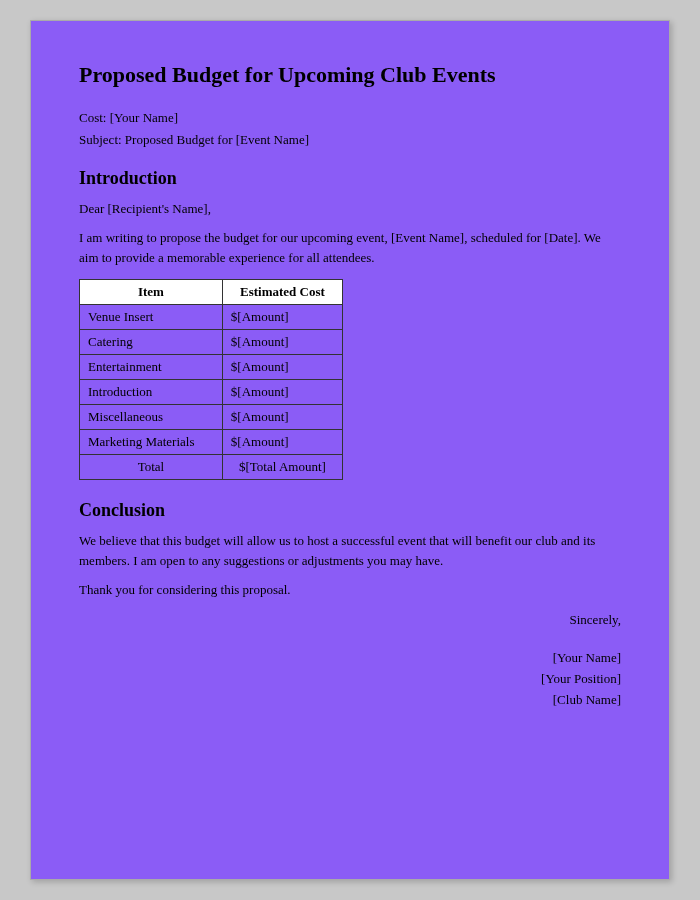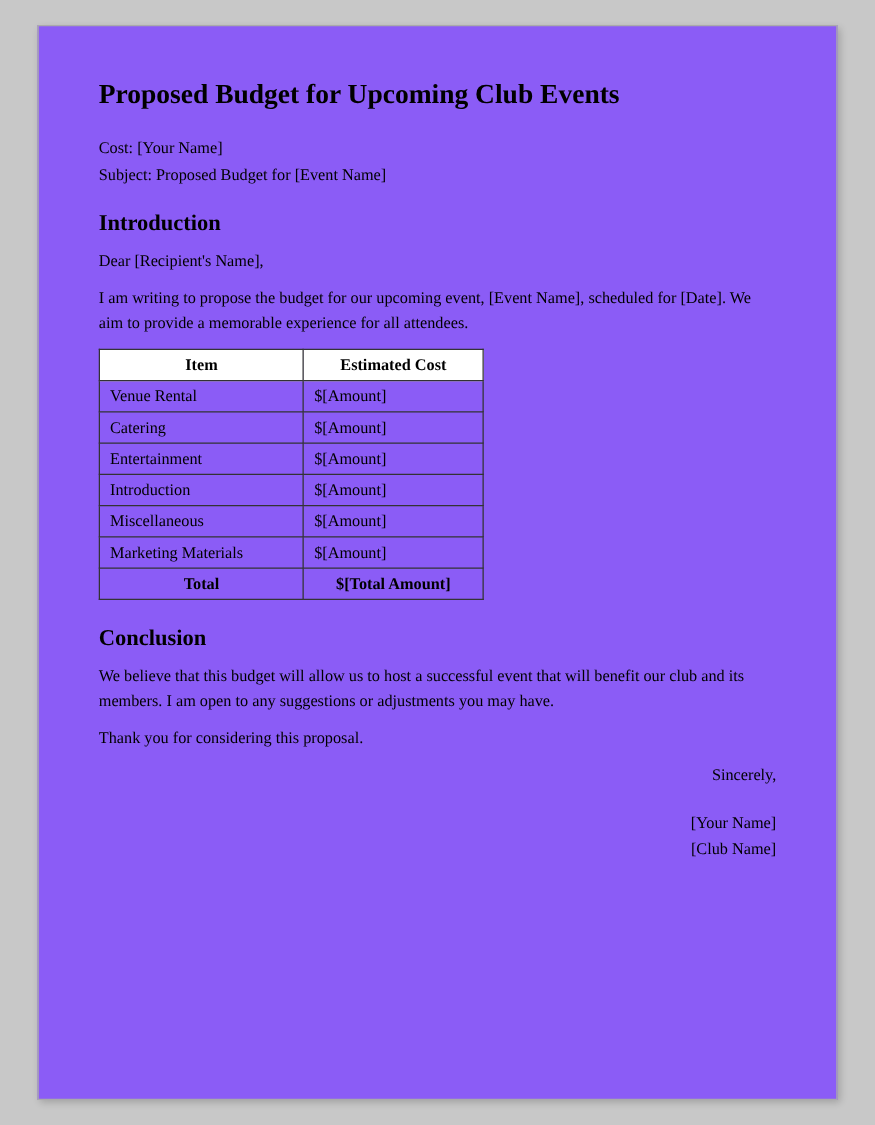--- a/index.html
+++ b/index.html
@@ -56,21 +56,21 @@
 
     .body-text {
       font-size: 13px;
       line-height: 1.5;
       margin-bottom: 10px;
       font-family: Georgia, serif;
     }
 
     .budget-table {
       border-collapse: collapse;
-      width: 308px;
+      width: 264px;
       margin-top: 12px;
       margin-bottom: 12px;
       font-size: 13px;
       font-family: Georgia, serif;
     }
 
     .budget-table th,
     .budget-table td {
       border: 1px solid #333;
       padding: 4px 8px;
@@ -80,21 +80,21 @@
       font-weight: bold;
       text-align: center;
       background: #fff;
     }
 
     .budget-table tbody td {
       font-weight: normal;
     }
 
     .budget-table .total-row td {
-      font-weight: bold;
+      font-weight: normal;
       text-align: center;
     }
 
     .sign-off {
       margin-top: 6px;
       text-align: right;
     }
 
     .sign-line {
       font-size: 13px;
@@ -121,21 +121,21 @@
 
   <table class="budget-table">
     <thead>
       <tr>
         <th>Item</th>
         <th>Estimated Cost</th>
       </tr>
     </thead>
     <tbody id="table-body">
     <tr>
-          <td>Venue Rental</td>
+          <td>Venue Insert</td>
           <td>$[Amount]</td>
         </tr>
         <tr>
           <td>Catering</td>
           <td>$[Amount]</td>
         </tr>
         <tr>
           <td>Entertainment</td>
           <td>$[Amount]</td>
         </tr>
@@ -159,16 +159,17 @@
   </table>
 
   <h2 class="section-heading">Conclusion</h2>
   <p class="body-text">We believe that this budget will allow us to host a successful event that will benefit our club and its members. I am open to any suggestions or adjustments you may have.</p>
   <p class="body-text">Thank you for considering this proposal.</p>
 
   <div class="sign-off">
     <p class="sign-line">Sincerely,</p>
     <br>
     <p class="sign-line">[Your Name]</p>
+    <p class="sign-line">[Your Position]</p>
     <p class="sign-line">[Club Name]</p>
   </div>
 
 </div>
 
 </body></html>

